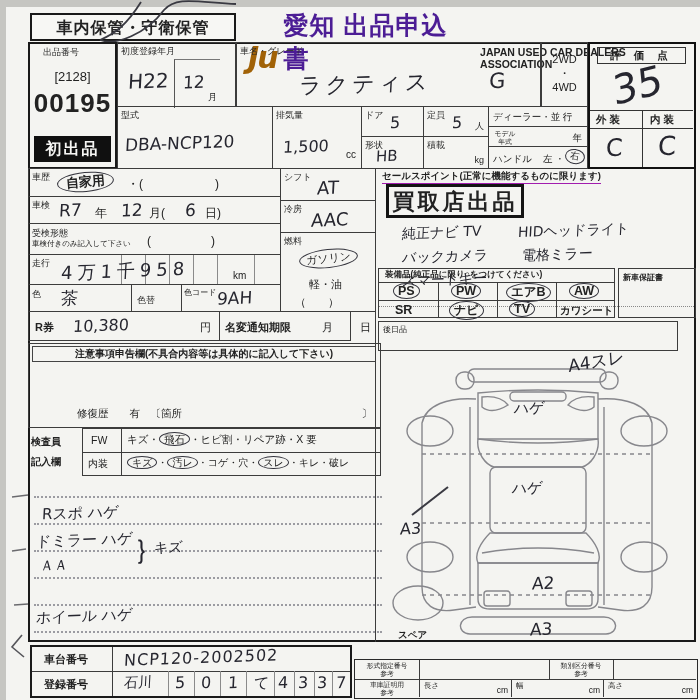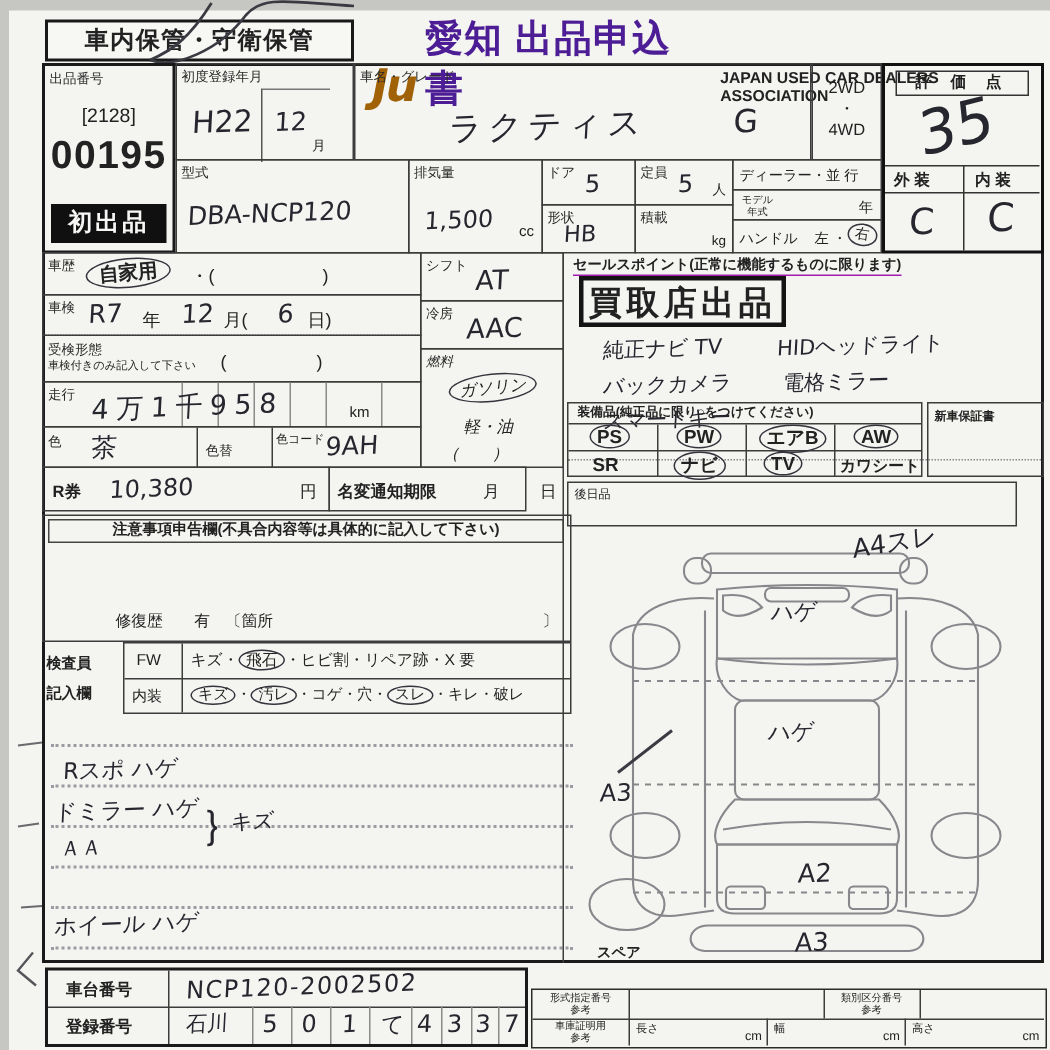--- a/index.html
+++ b/index.html
@@ -46,21 +46,21 @@
   </svg>
   <div class="abs" style="left:242px;top:2px;display:flex;align-items:flex-end;gap:7px;">
     <span style="font-family:'DejaVu Sans',sans-serif;font-style:italic;font-weight:bold;font-size:30px;letter-spacing:-2px;color:#a16207;">Ju</span>
     <span style="font-weight:bold;font-size:25px;letter-spacing:1px;color:#4c1d95;">愛知 出品申込書</span>
     <span style="font-weight:bold;font-size:10.5px;padding-bottom:5px;letter-spacing:0;">JAPAN USED CAR DEALERS ASSOCIATION</span>
   </div>
 
   <div class="abs" style="left:22px;top:35px;width:668px;height:600px;border:2px solid #1a1a1a;"></div>
 
   <div class="cell thick" style="left:22px;top:35px;width:89px;height:127px;">
-    <span class="lbl" style="position:absolute;left:3px;top:2px;font-family:Liberation Mono, monospace;">出品番号</span>
+    <span class="lbl" style="position:absolute;left:13px;top:2px;font-family:Liberation Mono, monospace;">出品番号</span>
     <span style="position:absolute;left:0;top:25px;width:100%;text-align:center;font-size:13px;">[2128]</span>
     <span style="position:absolute;left:0;top:44px;width:100%;text-align:center;font-size:26px;font-weight:bold;letter-spacing:1px;">00195</span>
     <span class="badge" style="position:absolute;left:4px;bottom:5px;width:77px;height:26px;font-size:16px;line-height:26px;letter-spacing:2px;">初出品</span>
   </div>
 
   <div class="cell" style="left:111px;top:35px;width:119px;height:65px;">
     <span class="lbl" style="position:absolute;left:3px;top:2px;">初度登録年月</span>
     <span class="hw" style="position:absolute;left:10px;top:26px;font-size:20px;">H22</span>
     <div style="position:absolute;left:56px;top:16px;width:46px;height:49px;border-left:1px solid #555;border-top:1px solid #777;">
       <span class="hw" style="position:absolute;left:8px;top:12px;font-size:17px;">12</span>
@@ -176,21 +176,21 @@
   </div>
 
   <div class="cell" style="left:274px;top:161px;width:96px;height:33px;">
     <span class="lbl" style="position:absolute;left:3px;top:2px;">シフト</span>
     <span class="hw" style="position:absolute;left:36px;top:8px;font-size:18px;">AT</span>
   </div>
   <div class="cell" style="left:274px;top:193px;width:96px;height:33px;">
     <span class="lbl" style="position:absolute;left:3px;top:2px;">冷房</span>
     <span class="hw" style="position:absolute;left:30px;top:8px;font-size:18px;">AAC</span>
   </div>
-  <div class="cell" style="left:274px;top:225px;width:96px;height:80px;font-style:italic;">
+  <div class="cell" style="left:274px;top:225px;width:96px;height:80px;">
     <span class="lbl" style="position:absolute;left:3px;top:2px;">燃料</span>
     <span class="hcirc" style="position:absolute;left:18px;top:16px;font-size:11px;transform:rotate(-6deg);padding:1px 6px;">ガソリン</span>
     <span style="position:absolute;left:28px;top:44px;font-size:11px;">軽・油</span>
     <span style="position:absolute;left:14px;top:62px;font-size:11px;">（　　）</span>
   </div>
 
   <div class="abs" style="left:372px;top:161px;width:316px;height:139px;border-bottom:1px dotted #888;">
     <span style="position:absolute;left:4px;top:2px;font-size:9.5px;font-weight:bold;border-bottom:1px solid #a21caf;">セールスポイント(正常に機能するものに限ります)</span>
     <div class="stamp" style="position:absolute;left:8px;top:16px;width:138px;height:34px;font-size:22px;line-height:29px;letter-spacing:3px;">買取店出品</div>
     <span class="hw" style="position:absolute;left:24px;top:56px;font-size:14px;">純正ナビ TV</span>

